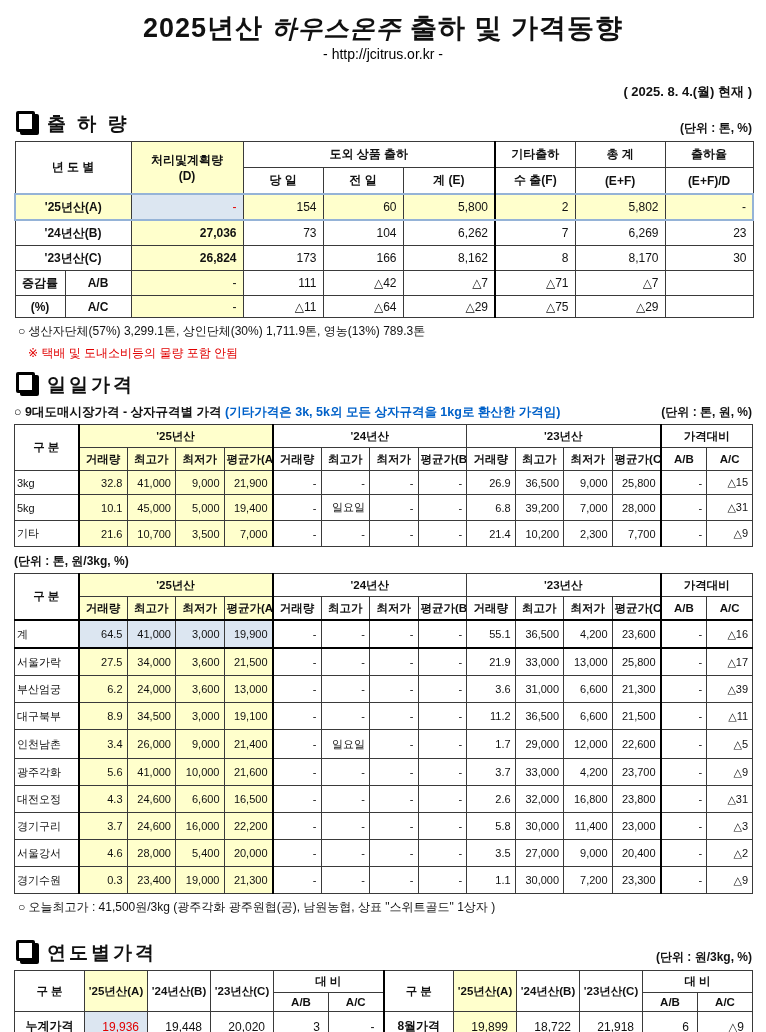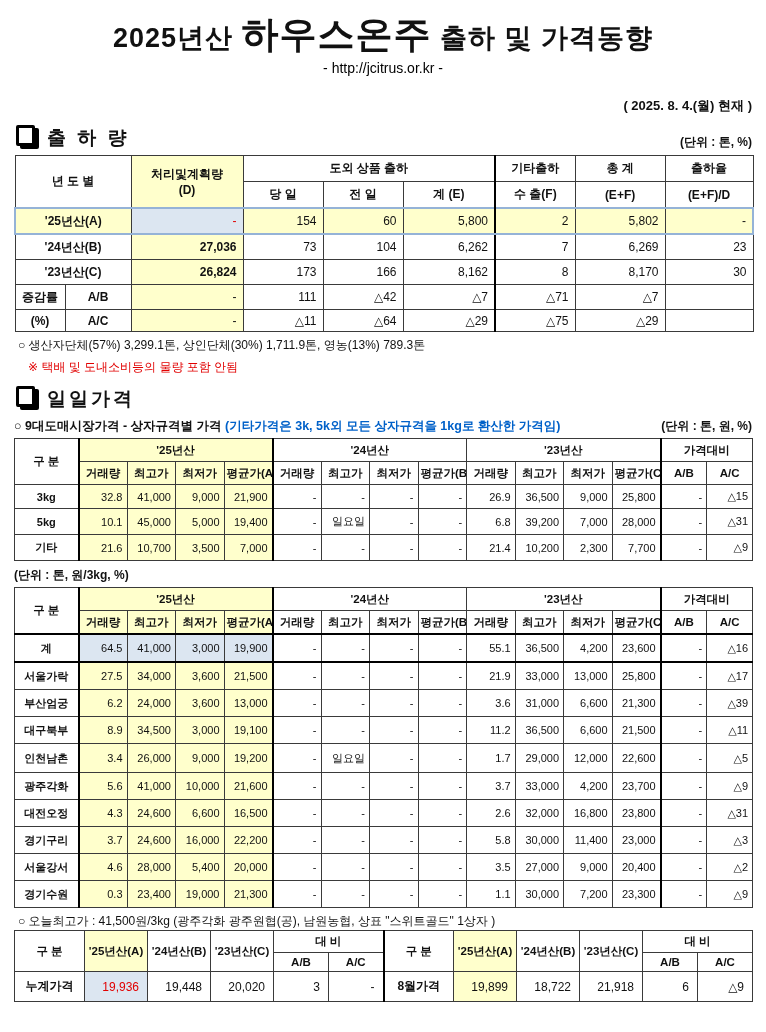--- a/index.html
+++ b/index.html
@@ -5,21 +5,21 @@
   html,body{margin:0;padding:0;background:#fff;}
   body{
     width:766px;height:1032px;overflow:hidden;
     font-family:"Liberation Sans","DejaVu Sans",sans-serif;
     color:#111;
   }
   .page{padding:6px 14px 0 14px;box-sizing:border-box;}
 
   
   .title{ text-align:center; font-weight:bold; font-size:27px; letter-spacing:1px; margin-top:4px;}
-  .title .brand{font-size:37px;}
+  .title .brand{font-size:25px;font-style:italic;}
   .url{text-align:center;font-size:14px;margin-top:0;color:#000000;}
   .dateline{text-align:right;font-size:13px;margin-top:21px;font-weight:bold;}
 
   
   .sec{display:flex;align-items:flex-end;justify-content:space-between;margin-top:10px;margin-bottom:4px;}
   .sec-left{display:flex;align-items:flex-start;}
   .sec-icon{width:13px;height:15px;background:#fff;border:3px solid #000;box-shadow:4px 3px 0 #000;display:inline-block;margin:0 12px 3px 2px;border-radius:2px;}
   .sec-title{font-size:19px;font-weight:bold;letter-spacing:3px;}
   .unit{font-size:12px;font-weight:bold;}
 
@@ -45,21 +45,21 @@
   .shp tr.rowA td{background:#ffffcc;border-top:2.5px solid #95b3d7;border-bottom:2.5px solid #95b3d7;}
   .shp tr.rowA td:first-child{border-left:2.5px solid #95b3d7;}
   .shp tr.rowA td:last-child{border-right:2.5px solid #95b3d7;}
   .shp tr.rowA td.dcell{background:#dce6f1;color:#e10000;}
   .shp td.dcol{background:#ffffcc;font-weight:bold;}
   .shp tr.chg td.dcol{font-weight:normal;}
 
   
   .pt th{padding:3.5px 2px;font-size:11.5px;}
   .pt td{text-align:right;padding:5px 4px 5px 2px;font-size:11px;}
-  .pt td:first-child{text-align:center;font-weight:bold;padding:5px 2px;}
+  .pt td:first-child{text-align:left;font-weight:normal;padding:5px 2px;}
   .pt td:nth-child(n+2):nth-child(-n+5){background:#ffffcc;}
   .pt tr.hl td:nth-child(n+2):nth-child(-n+5){background:#dce6f1;}
   .pt tr.hl td{border-top:2px solid #000;border-bottom:2px solid #000;}
   .pt th.bl2,.pt td:nth-child(2),.pt td:nth-child(6),.pt td:nth-child(14){border-left:2px solid #000;}
   .pt2 td{padding:6.5px 4px 6.5px 2px;}
 
   .note{font-size:12px;margin:5px 0 0 4px;}
   .note.red{color:#e10000;margin-left:14px;}
 
   
@@ -406,21 +406,21 @@
           <td>6,600</td>
           <td>21,500</td>
           <td>-</td>
           <td>△11</td>
         </tr>
         <tr>
           <td>인천남촌</td>
           <td>3.4</td>
           <td>26,000</td>
           <td>9,000</td>
-          <td>19,200</td>
+          <td>21,400</td>
           <td>-</td>
           <td>일요일</td>
           <td>-</td>
           <td>-</td>
           <td>1.7</td>
           <td>29,000</td>
           <td>12,000</td>
           <td>22,600</td>
           <td>-</td>
           <td>△5</td>
@@ -508,20 +508,27 @@
           <td>7,200</td>
           <td>23,300</td>
           <td>-</td>
           <td>△9</td>
         </tr>
       </tbody>
   </table>
 
   <div class="note">○ 오늘최고가 :  41,500원/3kg (광주각화 광주원협(공),  남원농협,  상표 "스위트골드"  1상자 )</div>
 
+  <div class="sec" style="margin-top:24px;">
+    <div class="sec-left">
+      <span class="sec-icon"></span>
+      <span class="sec-title">연도별가격</span>
+    </div>
+    <span class="unit">(단위 : 원/3kg, %)</span>
+  </div>
 
   <table class="yr">
     <colgroup>
       <col style="width:70px">
         <col style="width:63px">
         <col style="width:63px">
         <col style="width:63px">
         <col style="width:55px">
         <col style="width:55px">
       <col style="width:70px">

